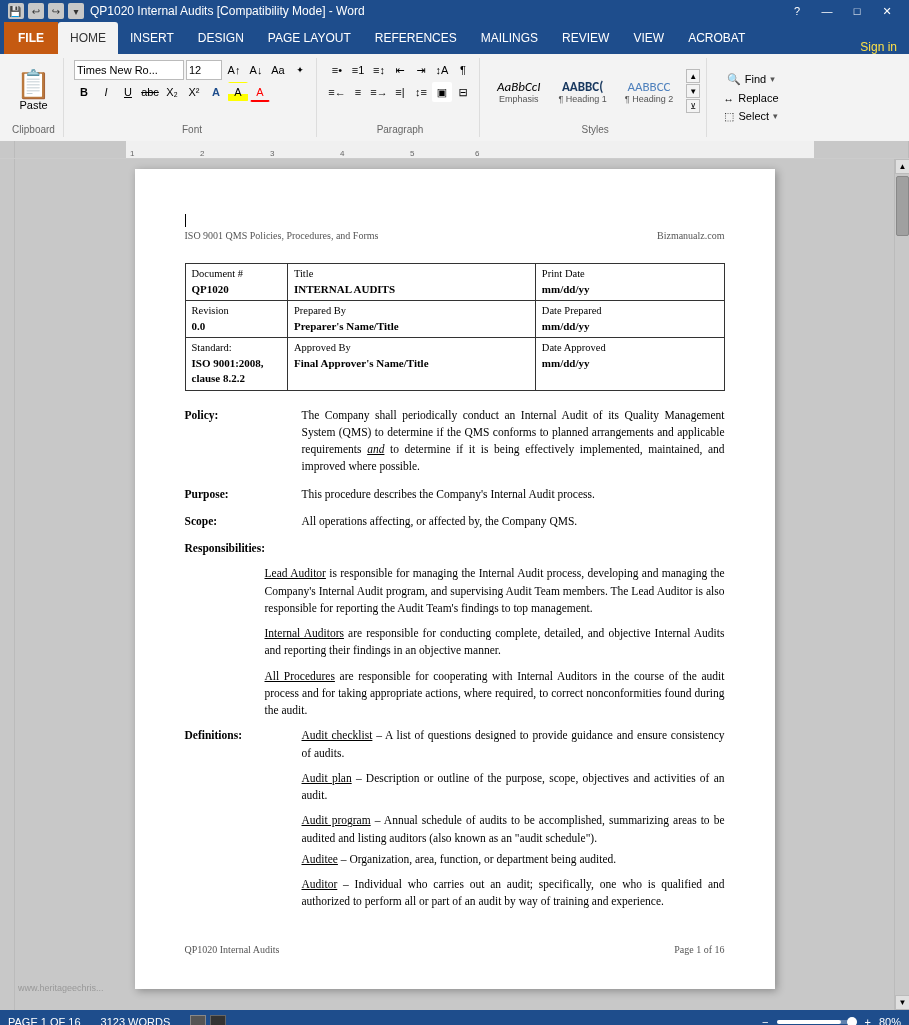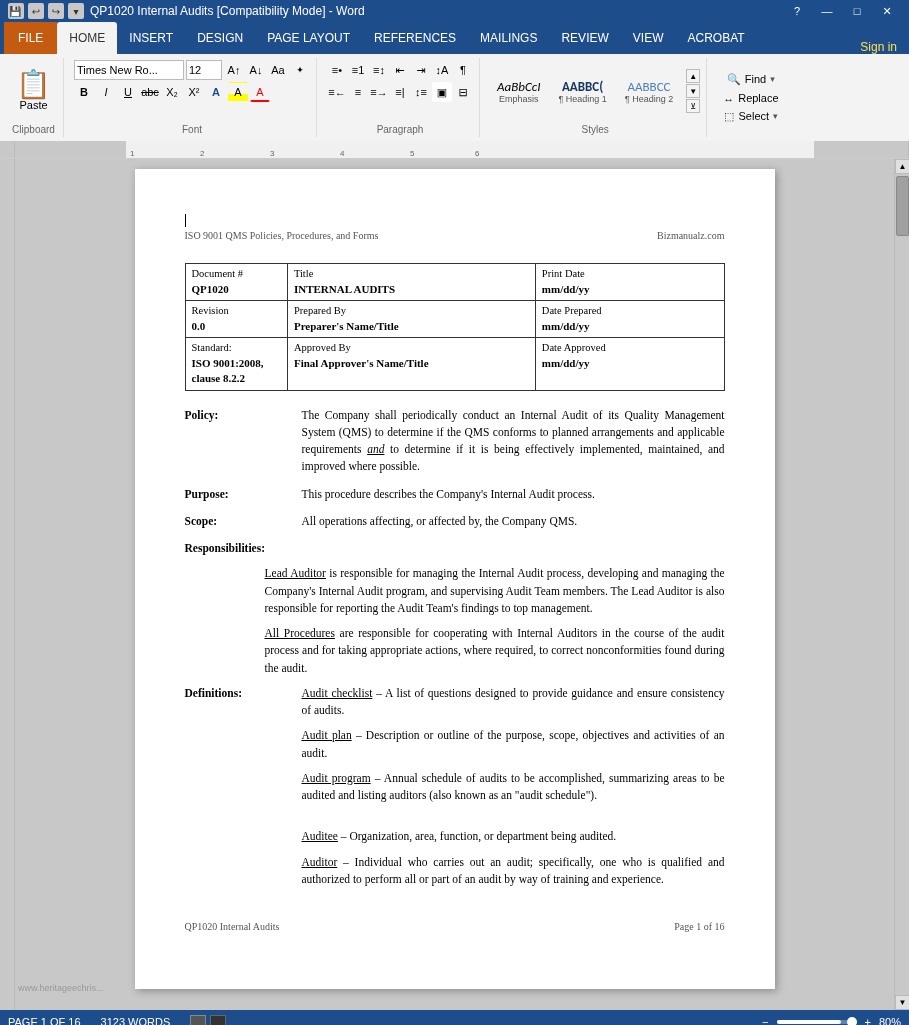--- a/index.html
+++ b/index.html
@@ -17,21 +17,21 @@
       font-family: 'Segoe UI', Arial, sans-serif;
       font-size: 12px;
     }
     .title-bar-left { display: flex; align-items: center; gap: 6px; }
     .title-bar-icons { display: flex; gap: 4px; }
     .title-bar-icon { width: 16px; height: 16px; background: #c8c8c8; border-radius: 2px; display: flex; align-items: center; justify-content: center; font-size: 10px; color: #333; cursor: pointer; }
     .title-bar-controls { display: flex; gap: 2px; }
     .tb-ctrl { width: 28px; height: 22px; display: flex; align-items: center; justify-content: center; color: white; font-size: 11px; cursor: pointer; }
     .ribbon-tabs { display: flex; align-items: flex-end; background: #1e4d8c; height: 32px; padding: 0 4px; }
     .ribbon-tab { padding: 6px 12px; font-family: 'Segoe UI', Arial, sans-serif; font-size: 12px; color: white; cursor: pointer; height: 32px; display: flex; align-items: center; }
-    .ribbon-tab.file-tab { background: #c55a11; padding: 6px 14px; font-weight: normal; }
+    .ribbon-tab.file-tab { background: #c55a11; padding: 6px 14px; font-weight: bold; }
     .ribbon-tab.active { background: #f3f3f3; color: #333; border-radius: 3px 3px 0 0; }
     .ribbon-sign-in { margin-left: auto; color: #fde047; font-family: 'Segoe UI', Arial, sans-serif; font-size: 12px; padding: 0 8px; }
 
     .ribbon-content { background: #f3f3f3; padding: 4px 6px 4px 4px; display: flex; align-items: stretch; gap: 4px; min-height: 78px; }
     .ribbon-group { display: flex; flex-direction: column; border-right: 1px solid #ddd; padding: 2px 6px; position: relative; min-width: fit-content; }
     .ribbon-group-label { font-family: 'Segoe UI', Arial, sans-serif; font-size: 10px; color: #666; text-align: center; margin-top: auto; padding-top: 2px; }
     .ribbon-group-content { display: flex; align-items: center; gap: 2px; flex: 1; }
     .ribbon-group-content.two-row { flex-direction: column; align-items: flex-start; }
 
     
@@ -343,34 +343,37 @@
           <div class="doc-label">Scope:</div>
           <div class="doc-text">All operations affecting, or affected by, the Company QMS.</div>
         </div>
 
         <div>
           <div style="font-weight:bold; margin-bottom:8px;">Responsibilities:</div>
           <div class="doc-subsection-text">
             <span class="underline">Lead Auditor</span> is responsible for managing the Internal Audit process, developing and managing the Company's Internal Audit program, and supervising Audit Team members.  The Lead Auditor is also responsible for reporting the Audit Team's findings to top management.
           </div>
           <div class="doc-subsection-text">
+            <span class="underline">Internal Auditors</span> are responsible for conducting complete, detailed, and objective Internal Audits and reporting their findings in an objective manner.
+          </div>
+          <div class="doc-subsection-text">
             <span class="underline">All Procedures</span> are responsible for cooperating with Internal Auditors in the course of the audit process and for taking appropriate actions, where required, to correct nonconformities found during the audit.
           </div>
         </div>
 
         <div class="doc-section" style="align-items:flex-start;">
           <div class="doc-label" style="font-weight:bold;">Definitions:</div>
           <div class="doc-text">
             <div style="margin-bottom:8px;">
               <span class="underline">Audit checklist</span> – A list of questions designed to provide guidance and ensure consistency of audits.
             </div>
             <div style="margin-bottom:8px;">
               <span class="underline">Audit plan</span> – Description or outline of the purpose, scope, objectives and activities of an audit.
             </div>
-            <div style="margin-bottom:24px;">
+            <div style="margin-bottom:4px;">
               <span class="underline">Audit program</span> – Annual schedule of audits to be accomplished, summarizing areas to be audited and listing auditors (also known as an "audit schedule").
             </div>
             <div style="margin-bottom:8px;">
               <span class="underline">Auditee</span> – Organization, area, function, or department being audited.
             </div>
             <div style="margin-bottom:8px;">
               <span class="underline">Auditor</span> – Individual who carries out an audit; specifically, one who is qualified and authorized to perform all or part of an audit by way of training and experience.
             </div>
           </div>
         </div>

